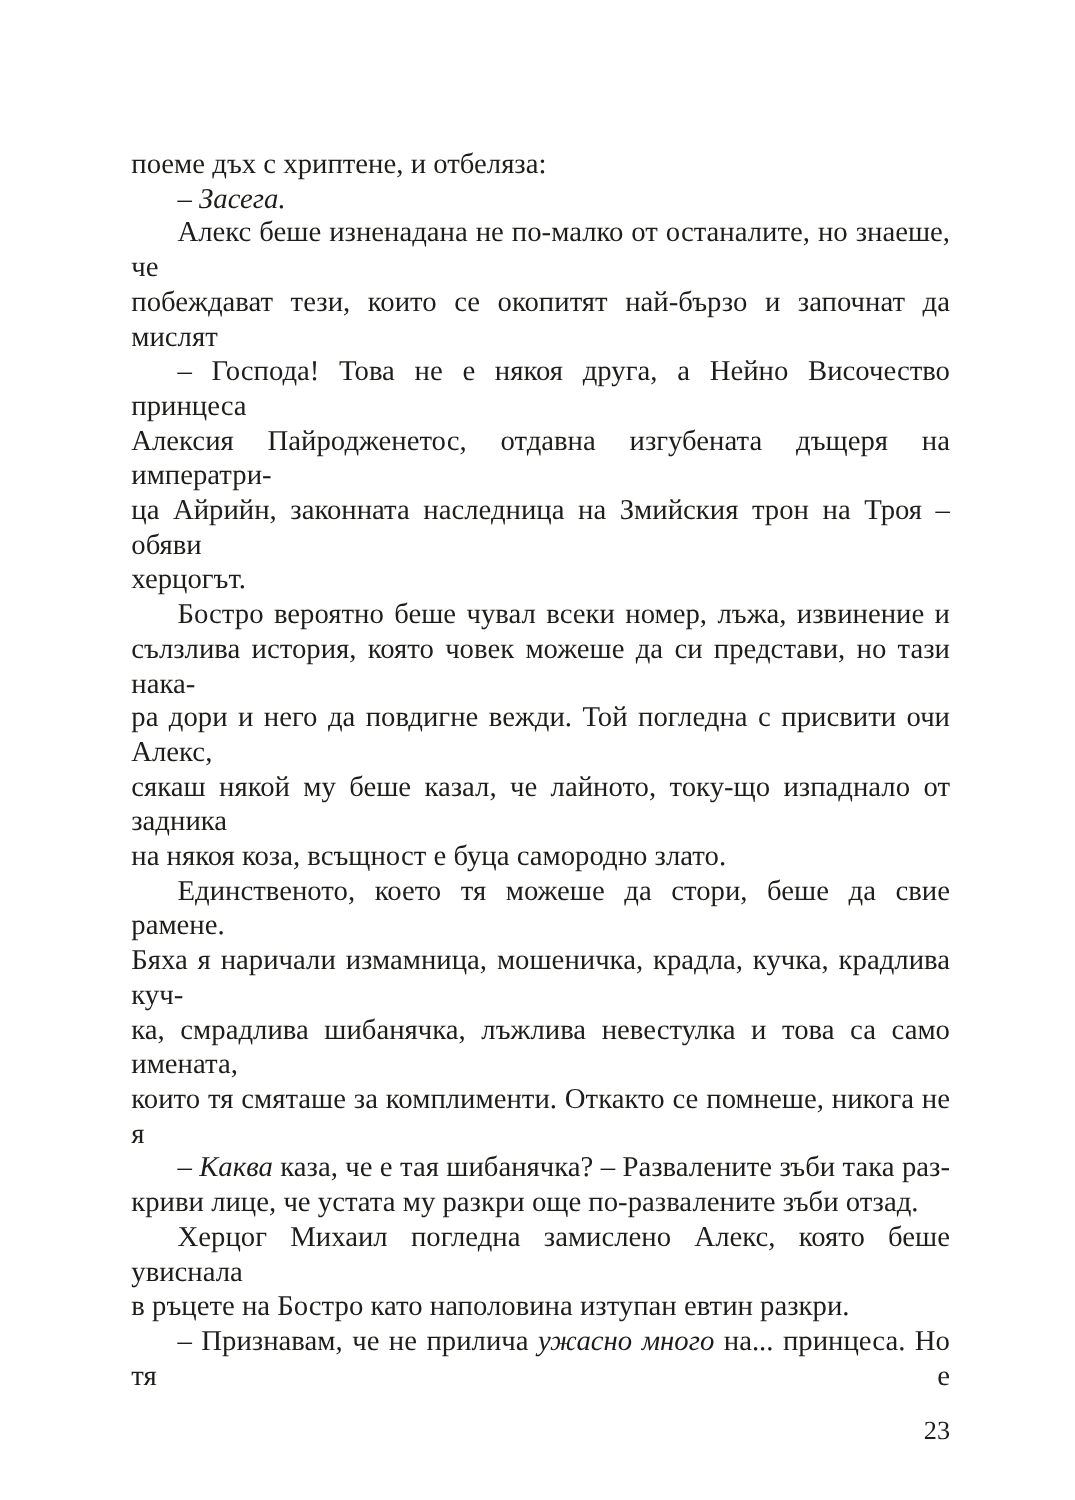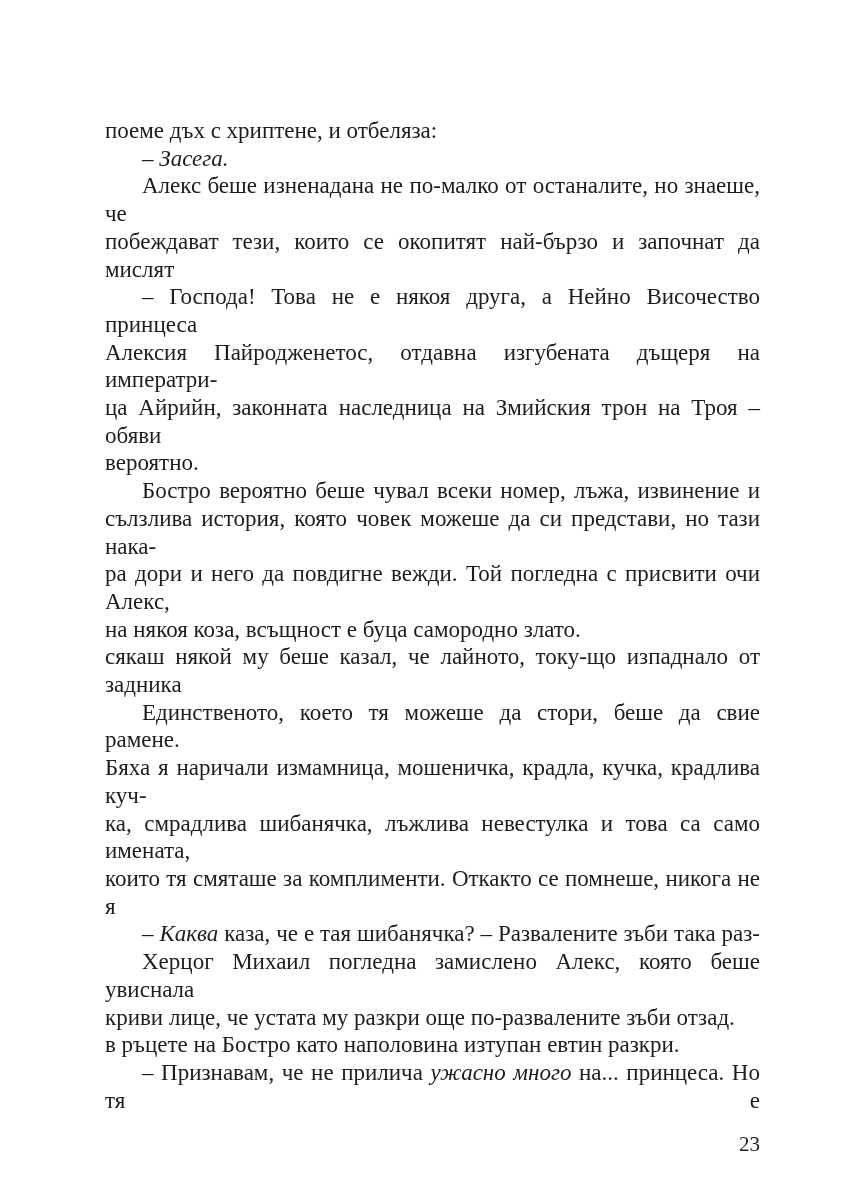--- a/index.html
+++ b/index.html
@@ -57,30 +57,30 @@
 
 <div class="book-page">
   <div class="text-block">
       <div class="line lastline"><span>поеме дъх с хриптене, и отбеляза:</span></div>
       <div class="line firstline lastline"><span>– </span><span class="em">Засега.</span></div>
       <div class="line firstline"><span>Алекс беше изненадана не по-малко от останалите, но знаеше, че</span></div>
       <div class="line"><span>побеждават тези, които се окопитят най-бързо и започнат да мислят</span></div>
       <div class="line firstline"><span>– Господа! Това не е някоя друга, а Нейно Височество принцеса</span></div>
       <div class="line"><span>Алексия Пайродженетос, отдавна изгубената дъщеря на императри-</span></div>
       <div class="line"><span>ца Айрийн, законната наследница на Змийския трон на Троя – обяви</span></div>
-      <div class="line lastline"><span>вероятно.</span></div>
+      <div class="line lastline"><span>херцогът.</span></div>
       <div class="line firstline"><span>Бостро вероятно беше чувал всеки номер, лъжа, извинение и</span></div>
       <div class="line"><span>сълзлива история, която човек можеше да си представи, но тази нака-</span></div>
       <div class="line"><span>ра дори и него да повдигне вежди. Той погледна с присвити очи Алекс,</span></div>
+      <div class="line"><span>сякаш някой му беше казал, че лайното, току-що изпаднало от задника</span></div>
       <div class="line lastline"><span>на някоя коза, всъщност е буца самородно злато.</span></div>
-      <div class="line"><span>сякаш някой му беше казал, че лайното, току-що изпаднало от задника</span></div>
       <div class="line firstline"><span>Единственото, което тя можеше да стори, беше да свие рамене.</span></div>
       <div class="line"><span>Бяха я наричали измамница, мошеничка, крадла, кучка, крадлива куч-</span></div>
       <div class="line"><span>ка, смрадлива шибанячка, лъжлива невестулка и това са само имената,</span></div>
       <div class="line"><span>които тя смяташе за комплименти. Откакто се помнеше, никога не я</span></div>
       <div class="line firstline"><span>– </span><span class="em">Каква</span><span> каза, че е тая шибанячка? – Развалените зъби така раз-</span></div>
+      <div class="line lastline"><span>криви лице, че устата му разкри още по-развалените зъби отзад.</span></div>
       <div class="line firstline"><span>Херцог Михаил погледна замислено Алекс, която беше увиснала</span></div>
-      <div class="line lastline"><span>криви лице, че устата му разкри още по-развалените зъби отзад.</span></div>
       <div class="line lastline"><span>в ръцете на Бостро като наполовина изтупан евтин разкри.</span></div>
       <div class="line firstline"><span>– Признавам, че не прилича </span><span class="em">ужасно много</span><span> на... принцеса. Но тя е</span></div>
     </div>
   <div class="page-number">23</div>
 </div>
 
 </body></html>

